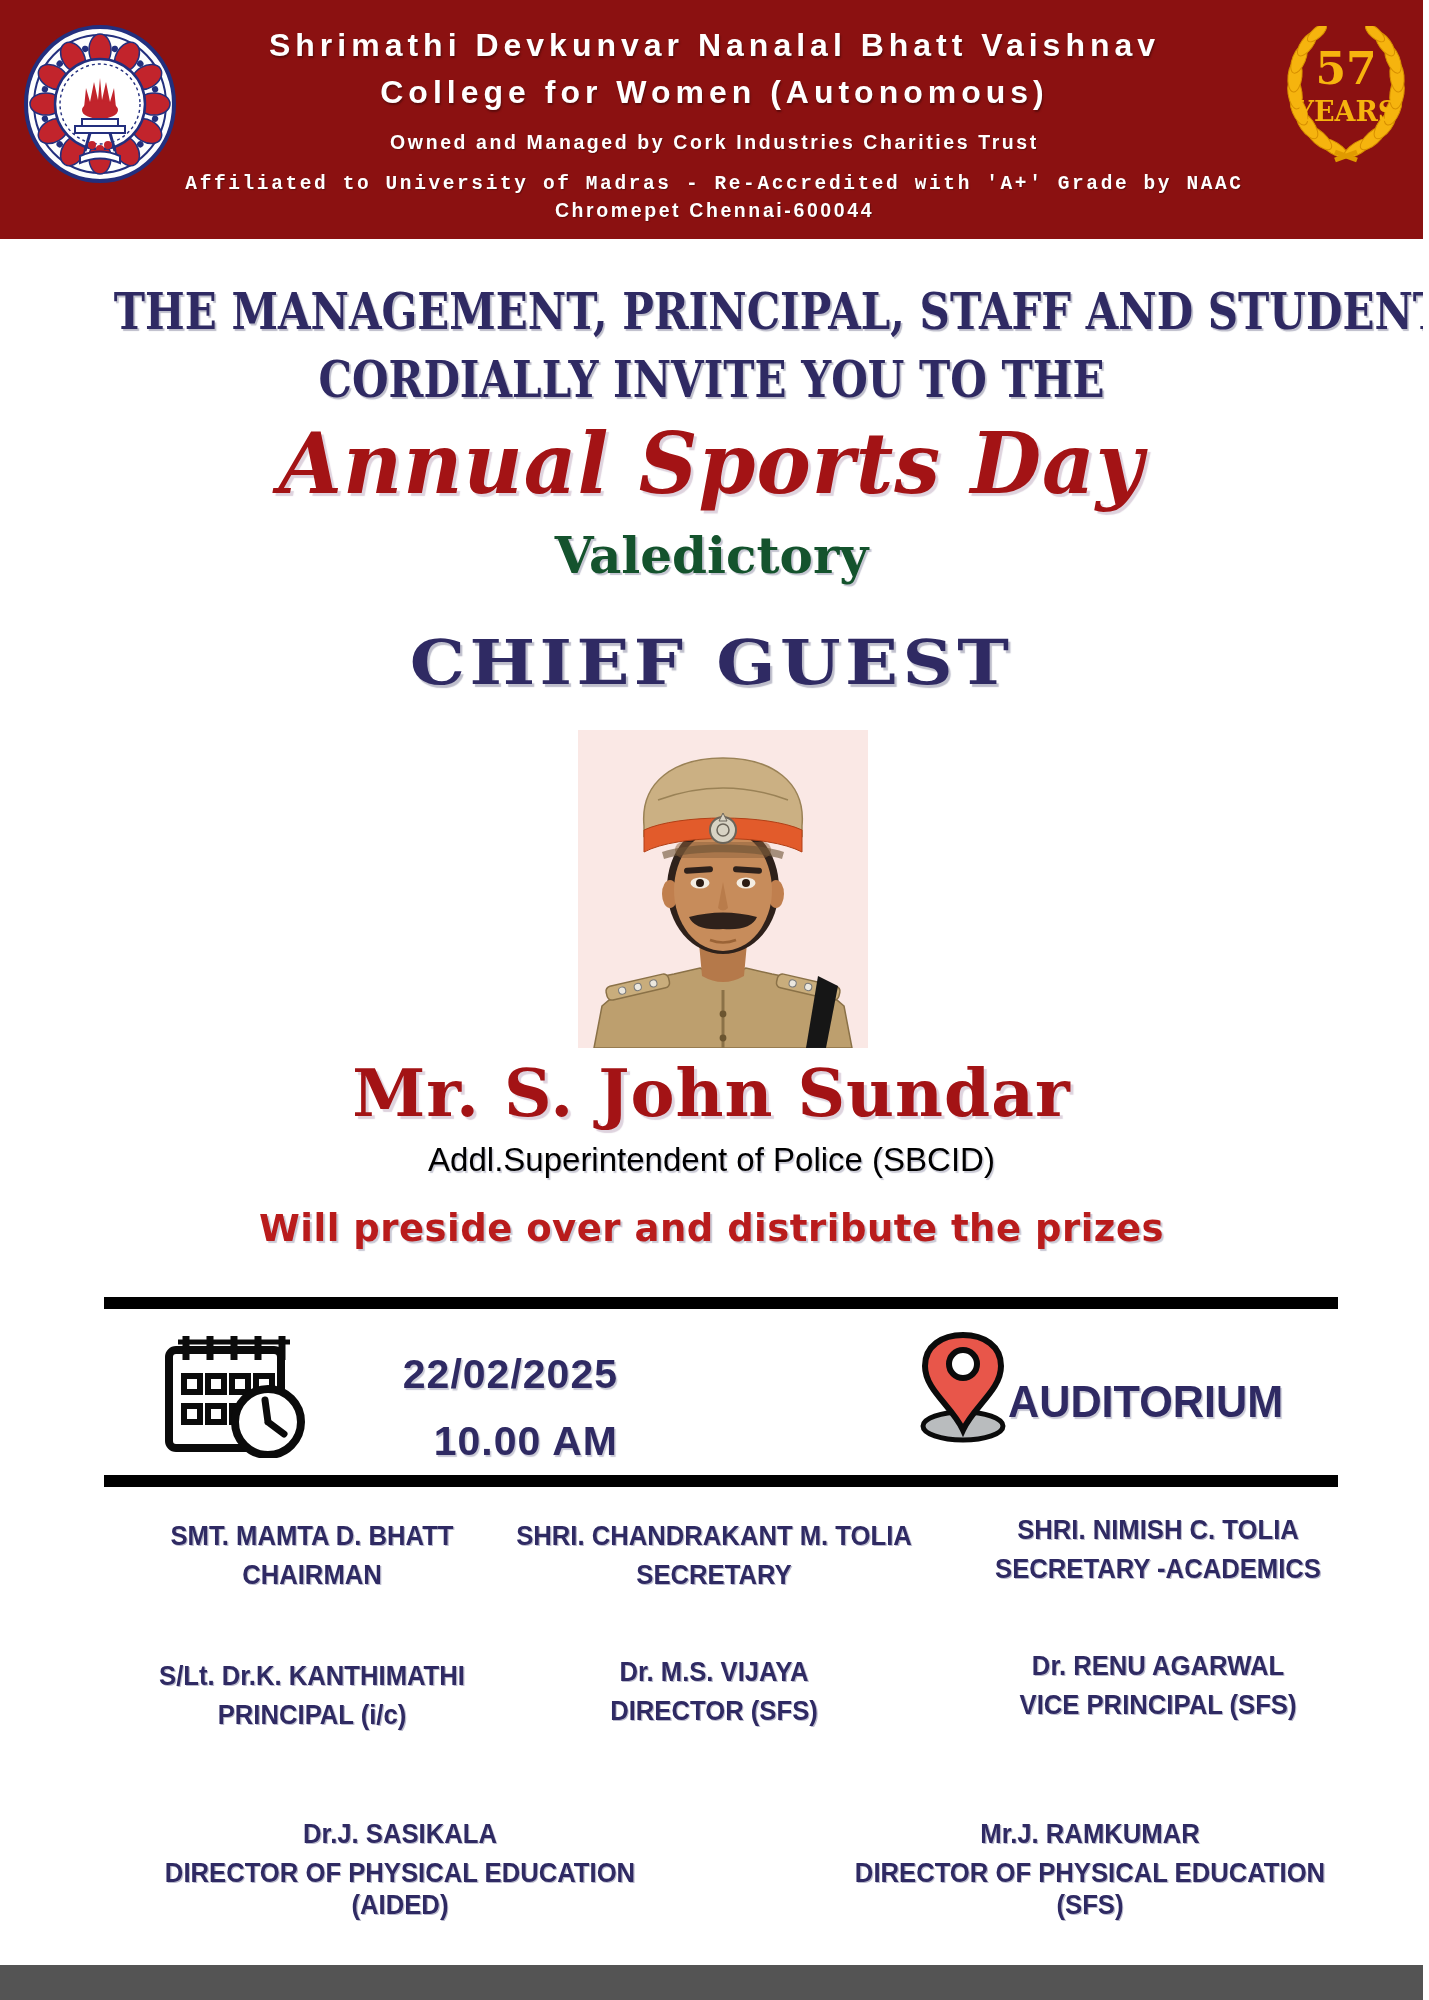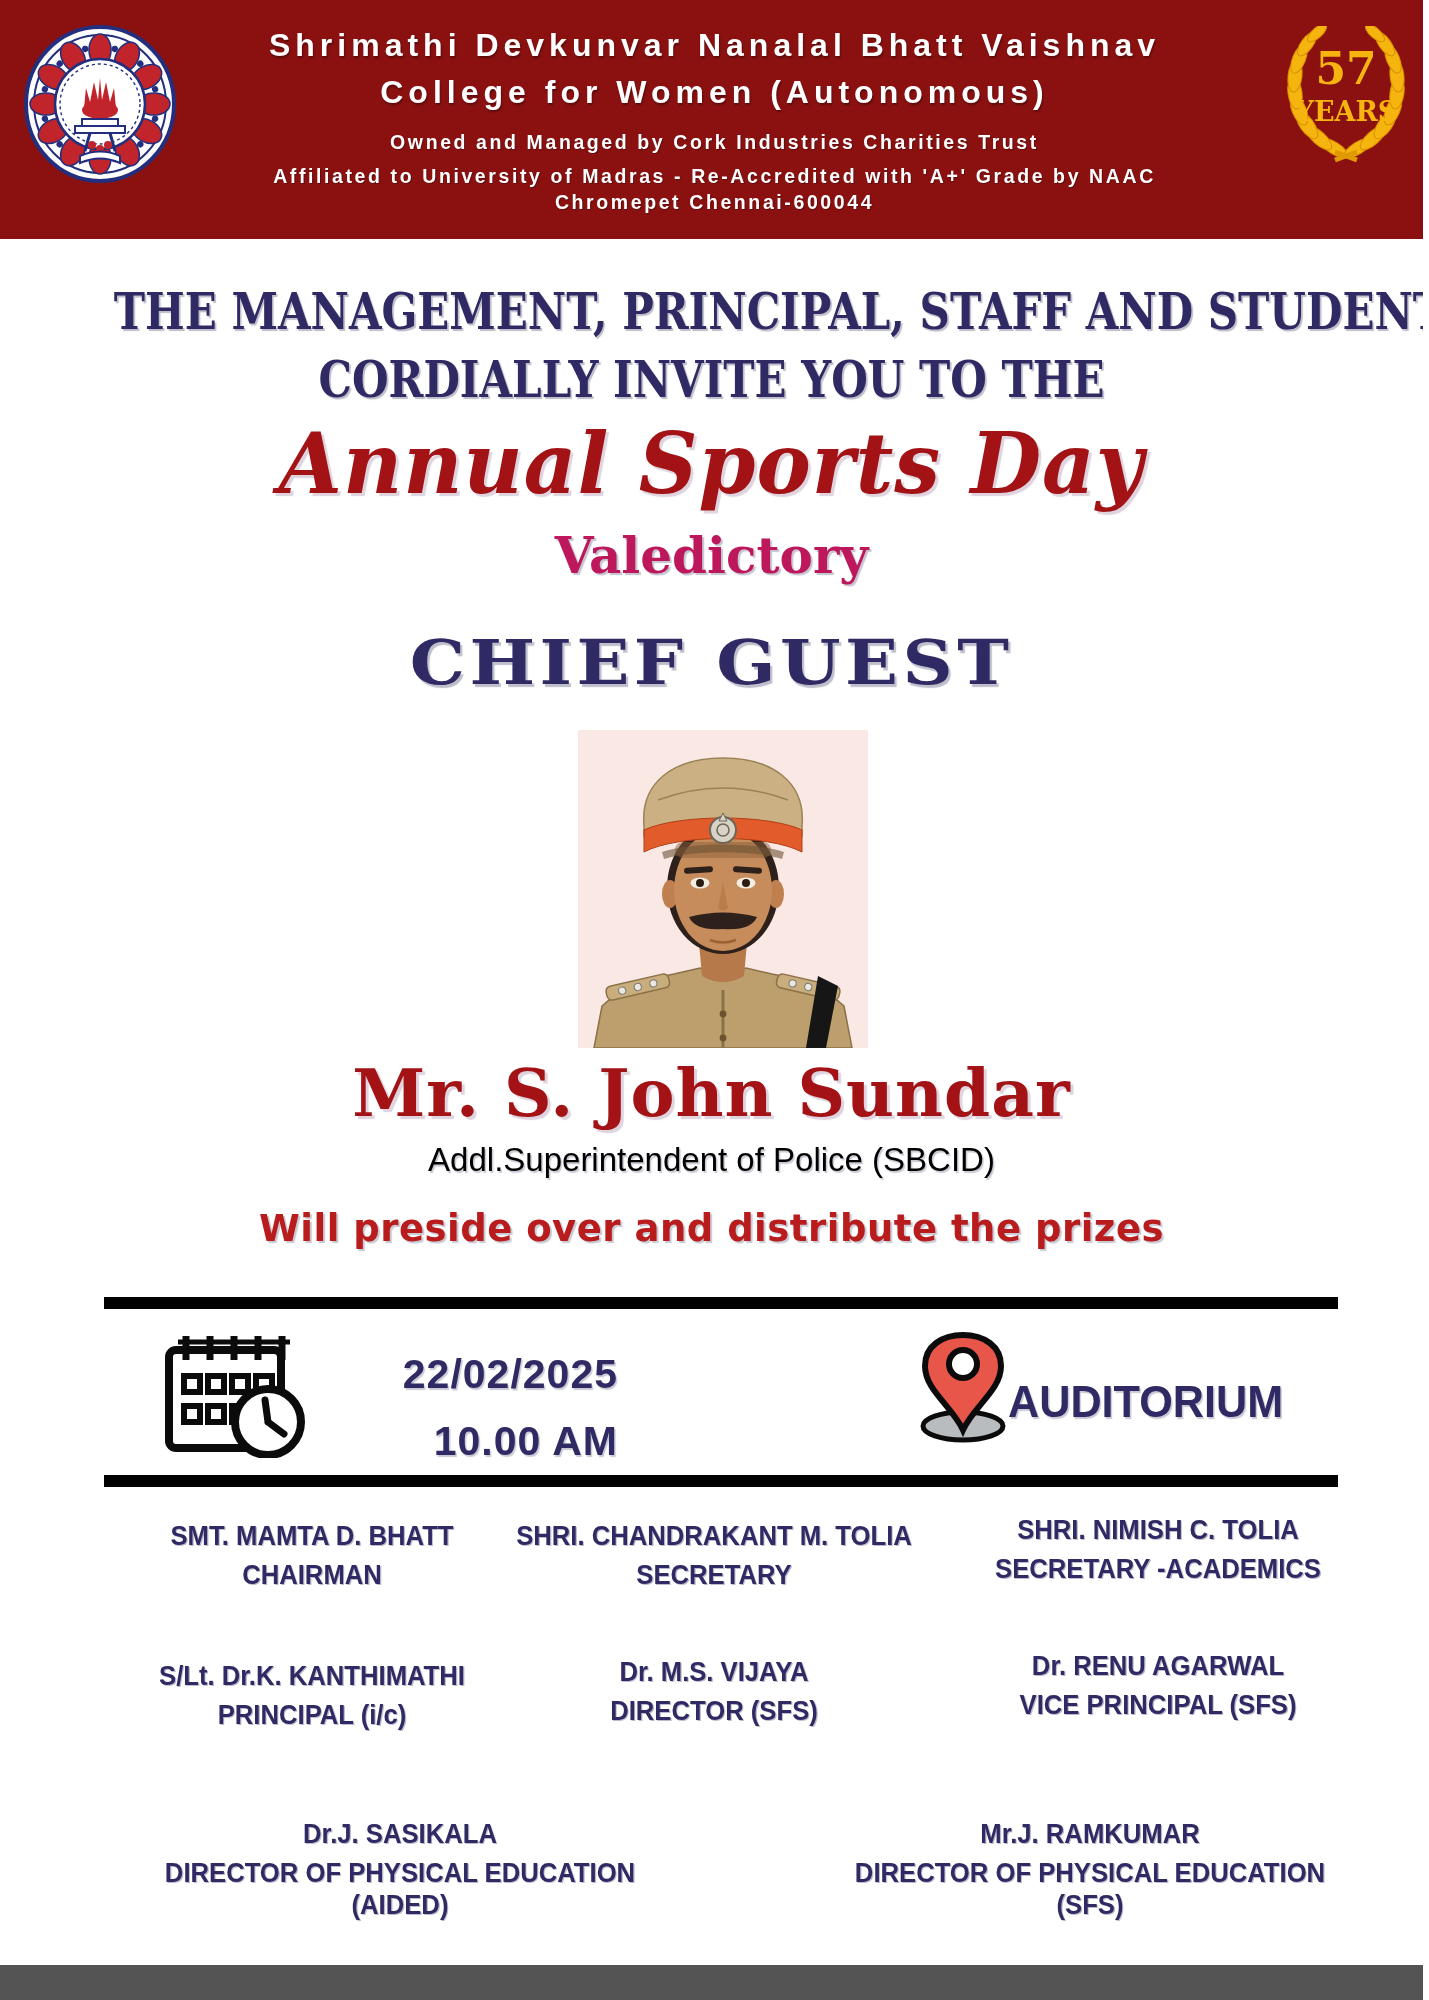--- a/index.html
+++ b/index.html
@@ -21,21 +21,21 @@
   .invite{font-family:"DejaVu Serif","Liberation Serif",serif;font-weight:bold;color:#2F2A63;
     font-size:50px;line-height:56px;transform:scaleX(0.84);
     text-shadow:2px 2px 1px rgba(110,110,140,0.45);}
   .invite-1{top:284px;}
   .invite-2{top:352px;}
   .event-title{top:418px;font-family:"DejaVu Serif","Liberation Serif",serif;
     font-weight:bold;font-style:italic;font-size:84px;line-height:92px;color:#A31315;
     letter-spacing:1px;transform:scaleX(0.97);
     text-shadow:3px 3px 1px rgba(160,130,160,0.35);}
   .valedictory{top:527px;font-family:"DejaVu Serif","Liberation Serif",serif;
-    font-weight:bold;font-size:50px;line-height:58px;color:#be185d;
+    font-weight:bold;font-size:50px;line-height:58px;color:#14532d;
     text-shadow:2px 2px 1px rgba(110,110,140,0.4);}
   .chief-guest{top:628px;font-family:"DejaVu Serif","Liberation Serif",serif;
     font-weight:bold;font-size:62px;line-height:70px;color:#2F2A63;letter-spacing:4px;
     transform:scaleX(1.12);text-shadow:2px 3px 1px rgba(110,110,140,0.45);}
   
   .photo{position:absolute;left:578px;top:730px;width:290px;height:318px;}
   
   .guest-name{top:1056px;font-family:"DejaVu Serif","Liberation Serif",serif;
     font-weight:bold;font-size:66px;line-height:74px;color:#A31315;
     letter-spacing:1px;text-shadow:3px 3px 1px rgba(160,130,160,0.35);}
@@ -170,21 +170,21 @@
         <circle cx="76" cy="125" r="4" fill="#C2242C"></circle>
         <circle cx="84" cy="121" r="4" fill="#C2242C"></circle>
         <path d="M56,132 Q76,123 96,132 L96,139 Q76,130 56,139 Z" fill="#ffffff" stroke="#232F7E" stroke-width="2"></path>
       </svg>
     </div>
 
     <div class="header-text">
       <div class="college-name">Shrimathi Devkunvar Nanalal Bhatt Vaishnav</div>
       <div class="college-name">College for Women (Autonomous)</div>
       <div class="header-sub">Owned and Managed by Cork Industries Charities Trust</div>
-      <div class="header-sub" style="margin-top:8px;">Affiliated to University of Madras - Re-Accredited with 'A+' Grade by NAAC</div>
+      <div class="header-sub" style="margin-top:16px;font-family:Liberation Mono, monospace;">Affiliated to University of Madras - Re-Accredited with 'A+' Grade by NAAC</div>
       <div class="header-sub" style="margin-top:0;">Chromepet Chennai-600044</div>
     </div>
 
     <div class="years-box">
       <svg width="134" height="138" viewBox="0 0 134 138">
         <defs>
           <g id="branch">
             <path d="M64,128 Q16,104 14,42" fill="none" stroke="#E09A00" stroke-width="4"></path>
             <ellipse cx="55" cy="122" rx="16" ry="6" transform="rotate(32 55 122)" fill="#F6B40E" stroke="#D78F00" stroke-width="1"></ellipse>
             <ellipse cx="40" cy="112" rx="16" ry="6.5" transform="rotate(42 40 112)" fill="#F6B40E" stroke="#D78F00" stroke-width="1"></ellipse>

